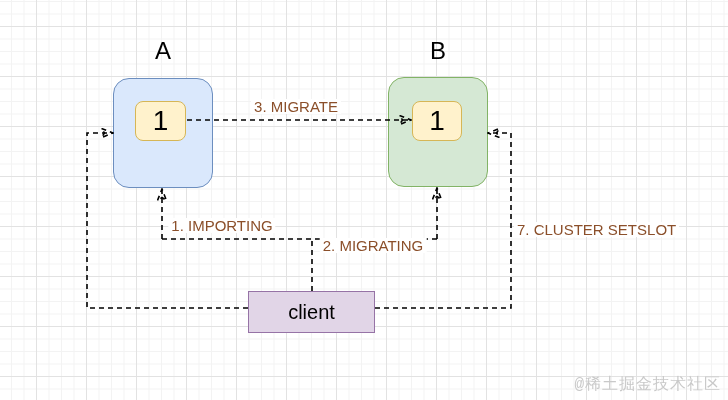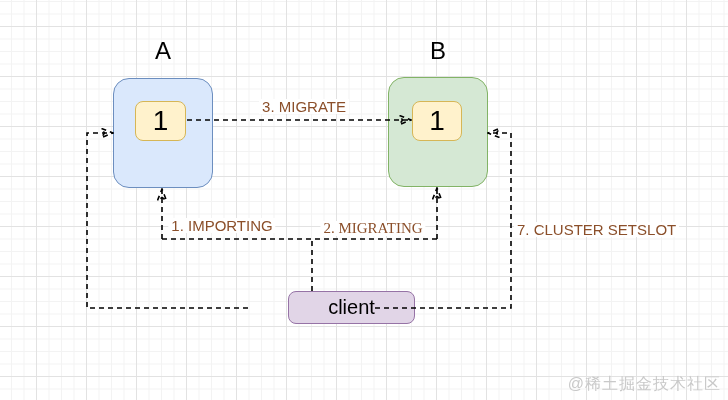--- a/index.html
+++ b/index.html
@@ -27,38 +27,38 @@
   .title-a{left:113px;top:38px;}
   .title-b{left:388px;top:38px;}
   .slot{
     box-sizing:border-box;border-radius:8px;border:1.5px solid #d6b656;background:#fff2cc;
     display:flex;align-items:center;justify-content:center;
     font-size:28px;color:#000;
   }
   .slot-a{left:135px;top:101px;width:51px;height:40px;}
   .slot-b{left:412px;top:101px;width:50px;height:40px;}
   .client{
-    left:248px;top:291px;width:127px;height:33px;box-sizing:border-box;
-    border-radius:8px;border:1.5px solid #9673a6;background:#e1d5e7;
+    left:248px;top:291px;width:127px;height:42px;box-sizing:border-box;
+    border-radius:0;border:1.5px solid #9673a6;background:#e1d5e7;
     display:flex;align-items:center;justify-content:center;
-    font-size:20px;color:#000;margin-left:40px;
+    font-size:20px;color:#000;
   }
   .edge-label{
     font-size:15px;color:#8b4f2a;background:#ffffff;padding:0 3px;
     white-space:nowrap;line-height:15px;
   }
   .lbl-center{transform:translateX(-50%);}
-  .lbl-migrate{left:296px;top:99px;margin-left:8px;}
+  .lbl-migrate{left:296px;top:99px;}
   .lbl-importing{left:222px;top:218px;}
-  .lbl-migrating{left:373px;top:221px;font-family:Liberation Serif, serif;}
+  .lbl-migrating{left:373px;top:238px;}
   .lbl-setslot{left:514px;top:222px;}
   svg.edges{left:0;top:0;width:728px;height:400px;pointer-events:none;}
   svg.edges path{fill:none;stroke:#000;stroke-width:1.6;stroke-dasharray:5 4;}
   .watermark{
-    right:7px;bottom:5px;font-size:16px;color:#c9c9c9;letter-spacing:1px;
+    right:7px;bottom:5px;font-size:16px;color:#c9c9c9;letter-spacing:1px;font-family:Liberation Mono, monospace;
   }
 </style>
 </head>
 <body>
 
 <div id="stage">
 
   <div class="abs node node-a"></div>
   <div class="abs node node-b"></div>
   <div class="abs node-title title-a">A</div>

